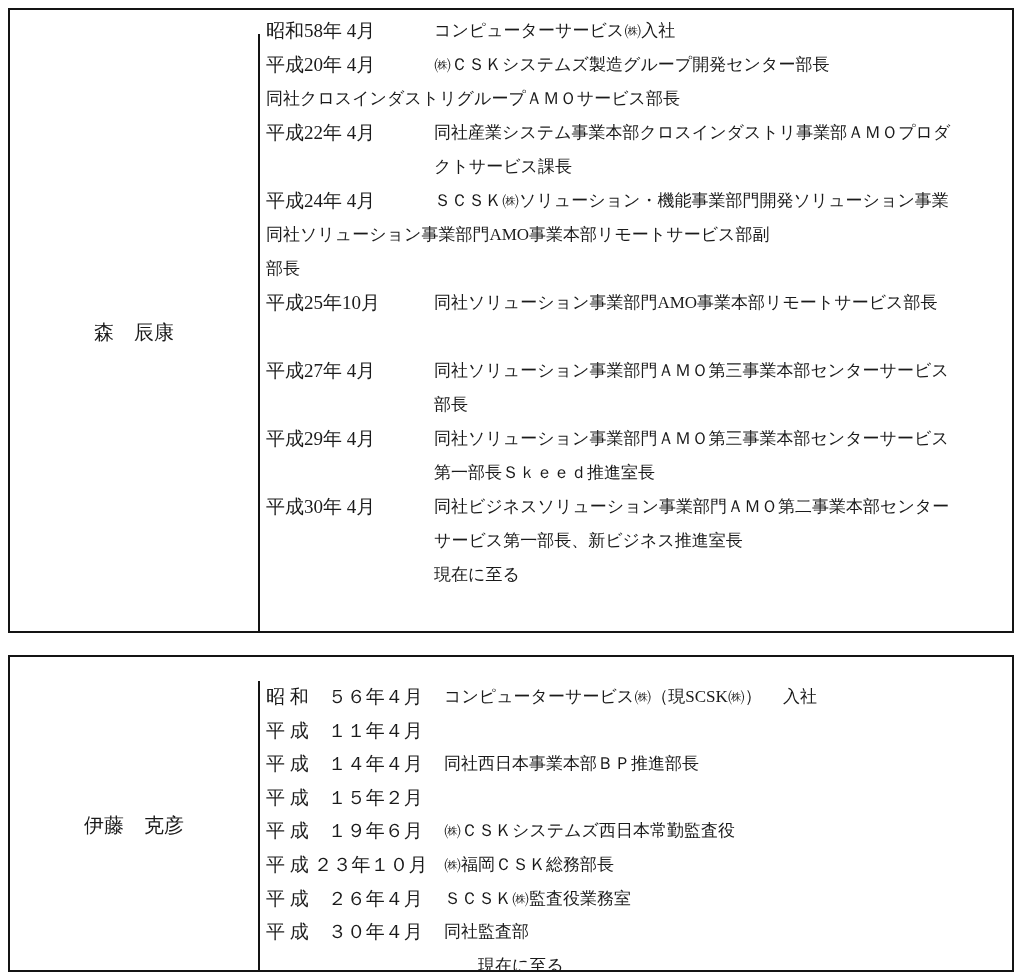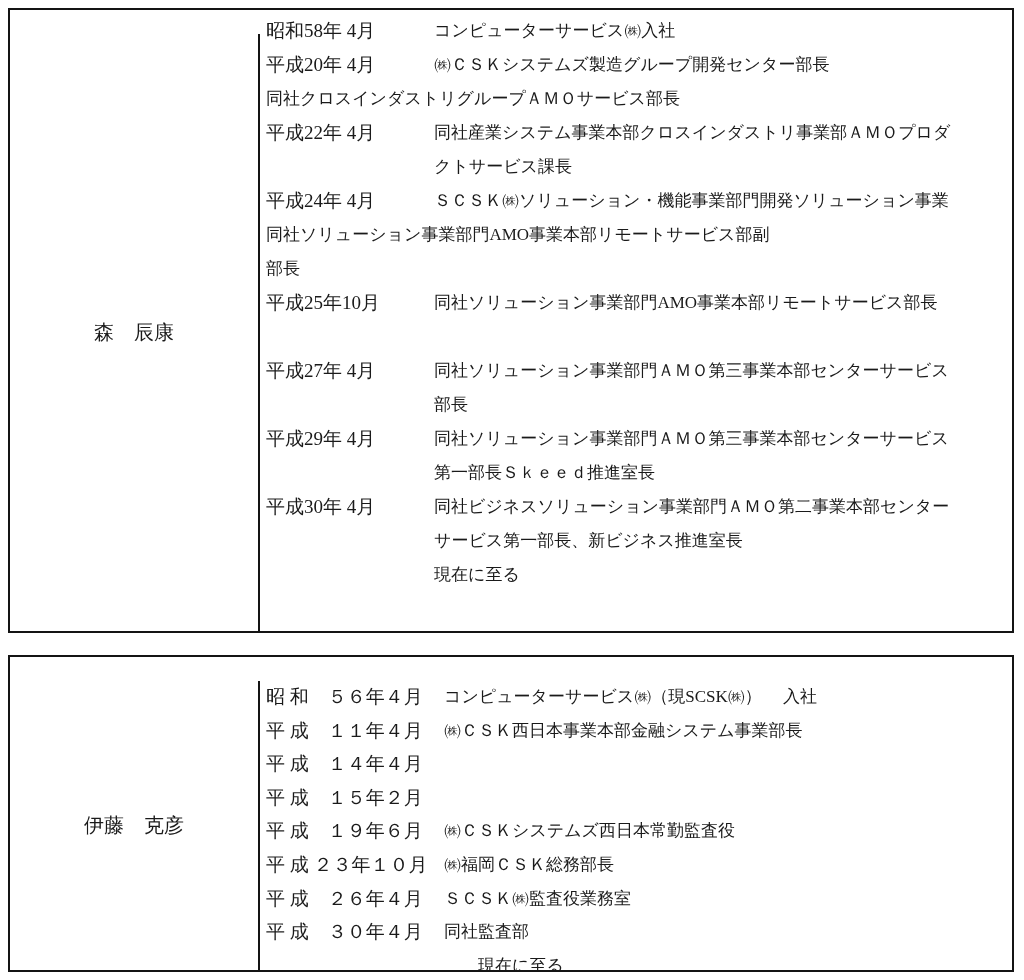--- a/index.html
+++ b/index.html
@@ -157,26 +157,26 @@
     </div>
     <div class="history-cell">
         <div class="entry">
           <div class="date">昭 和　５６年４月</div>
           <div class="lines">
             <div class="line">コンピューターサービス㈱（現SCSK㈱）　 入社</div>
           </div>
         </div>
         <div class="entry">
           <div class="date">平 成　１１年４月</div>
-          <div class="lines">
-            <div class="line">㈱ＣＳＫ西日本事業本部金融システム事業部長</div>
-          </div>
         </div>
         <div class="entry">
           <div class="date">平 成　１４年４月</div>
+          <div class="lines">
+            <div class="line">同社西日本事業本部ＢＰ推進部長</div>
+          </div>
         </div>
         <div class="entry">
           <div class="date">平 成　１５年２月</div>
         </div>
         <div class="entry">
           <div class="date">平 成　１９年６月</div>
           <div class="lines">
             <div class="line">㈱ＣＳＫシステムズ西日本常勤監査役</div>
           </div>
         </div>

